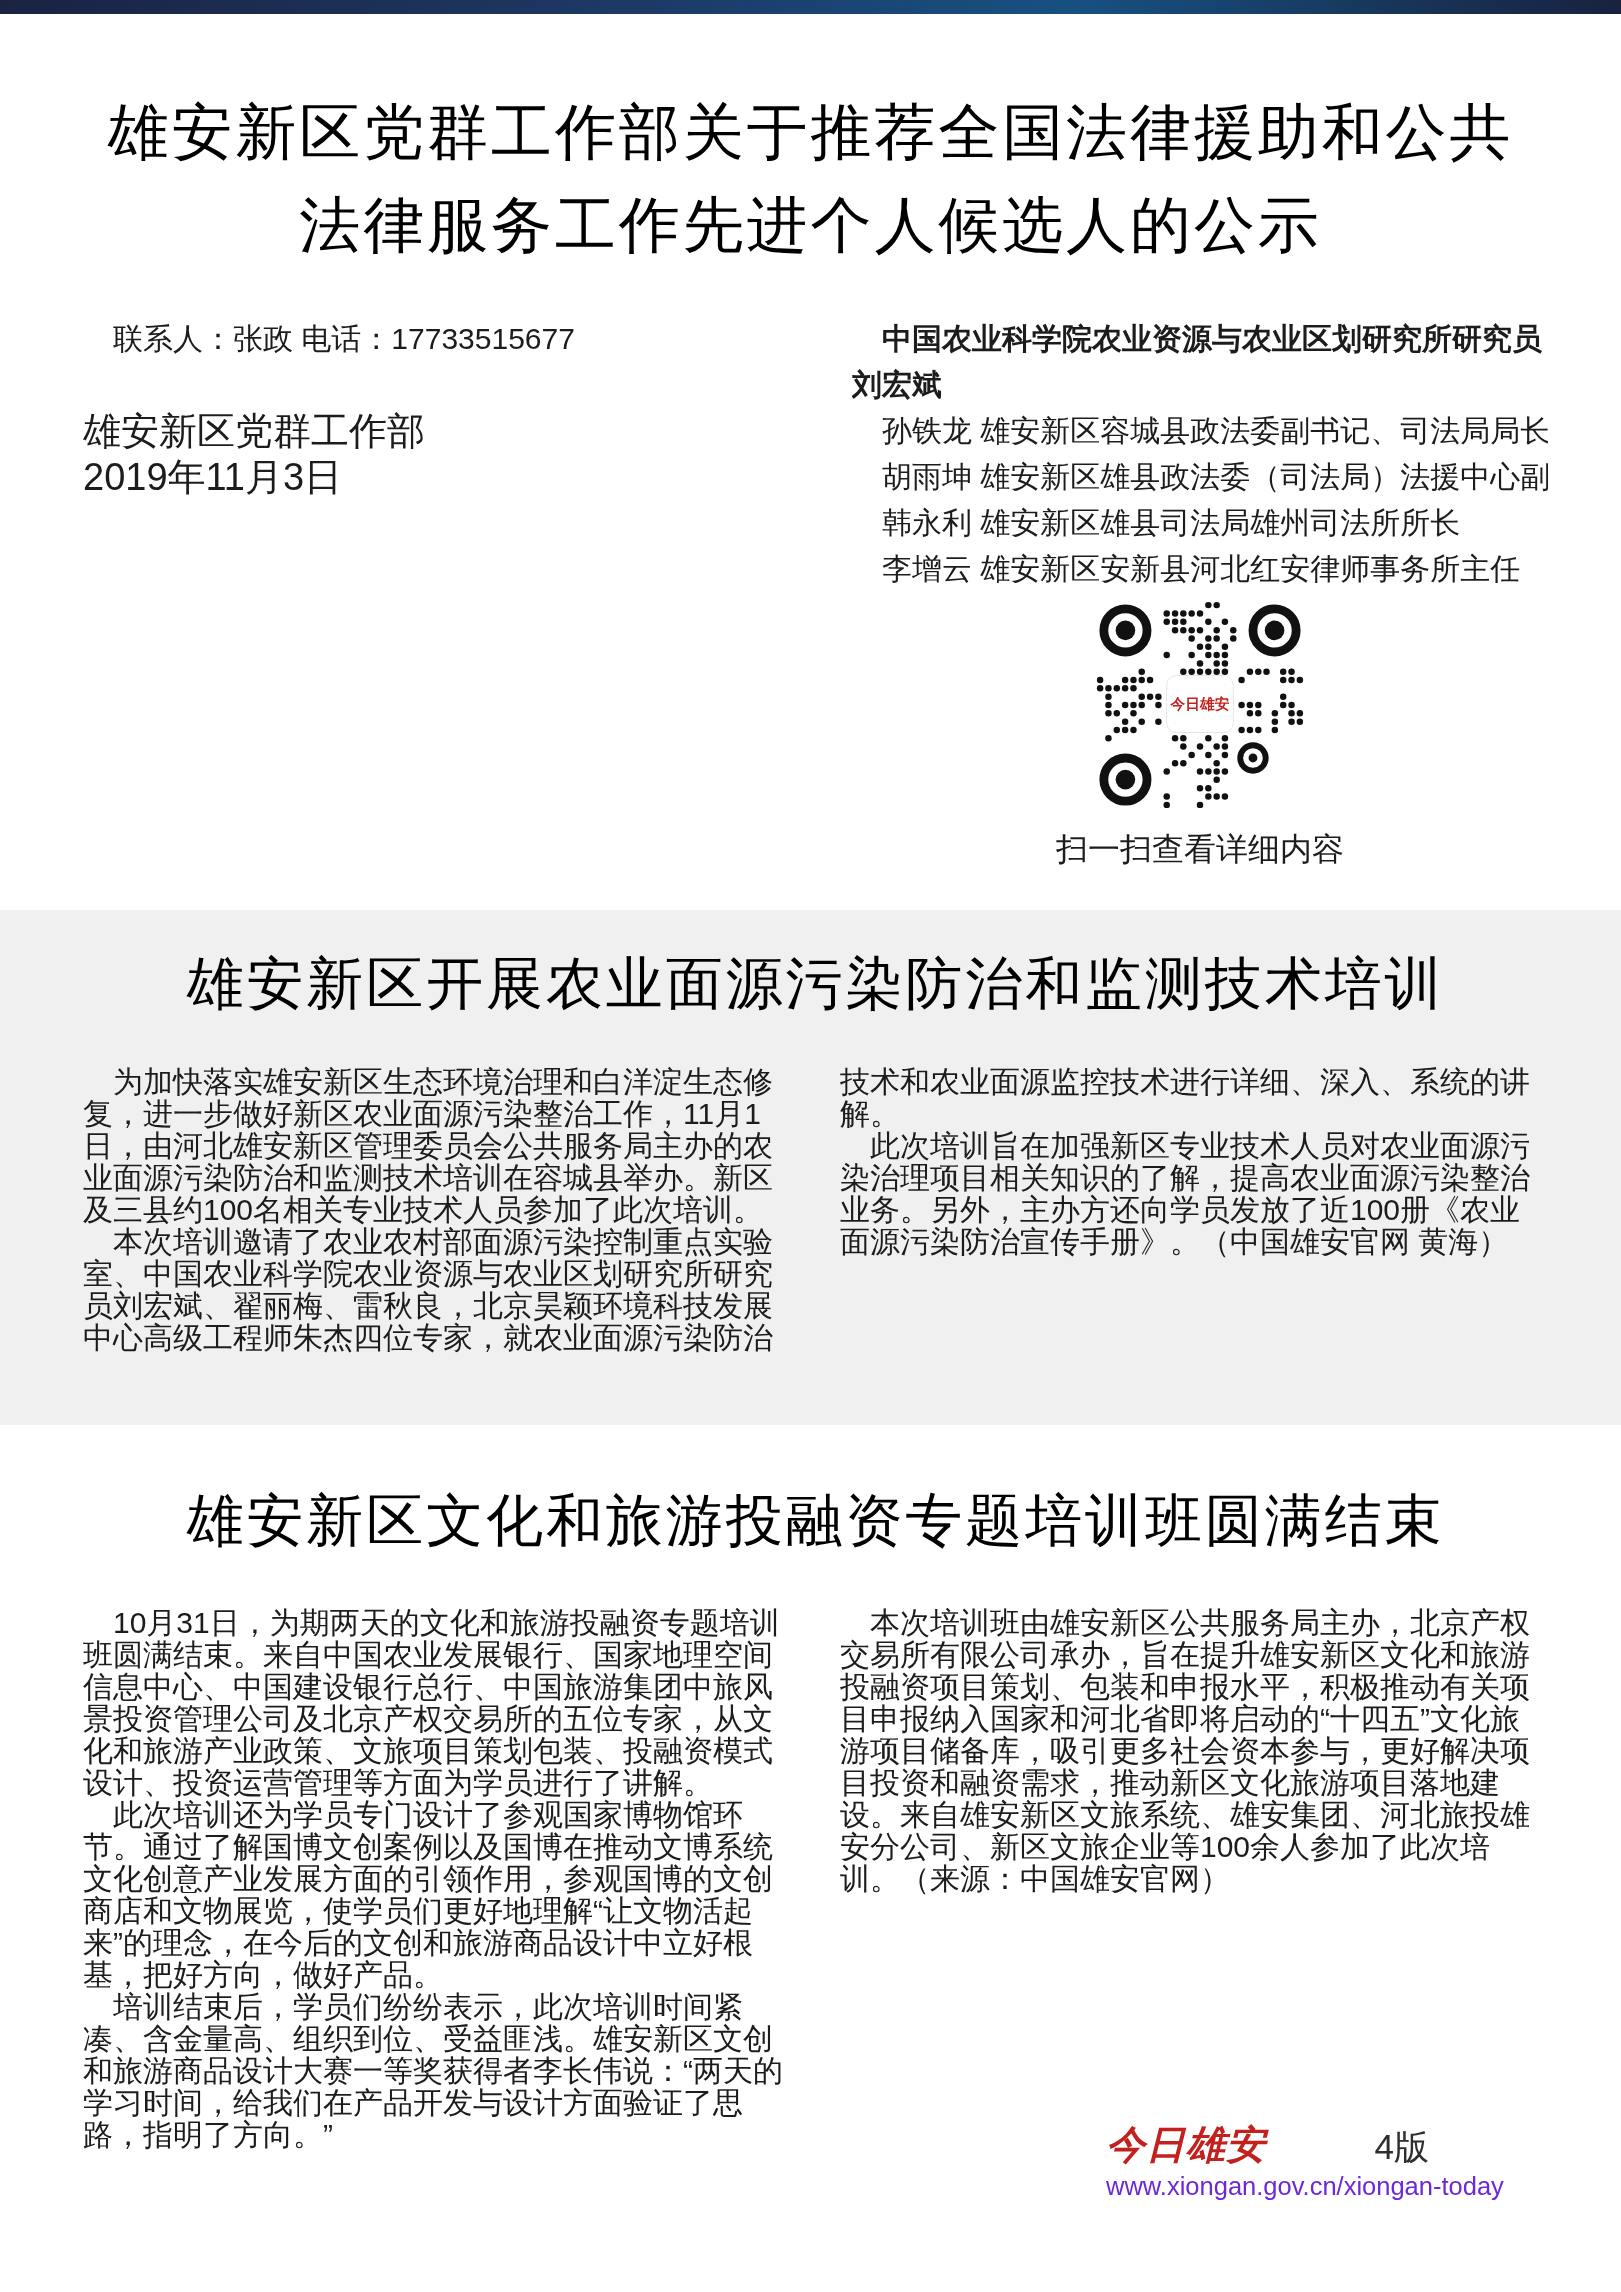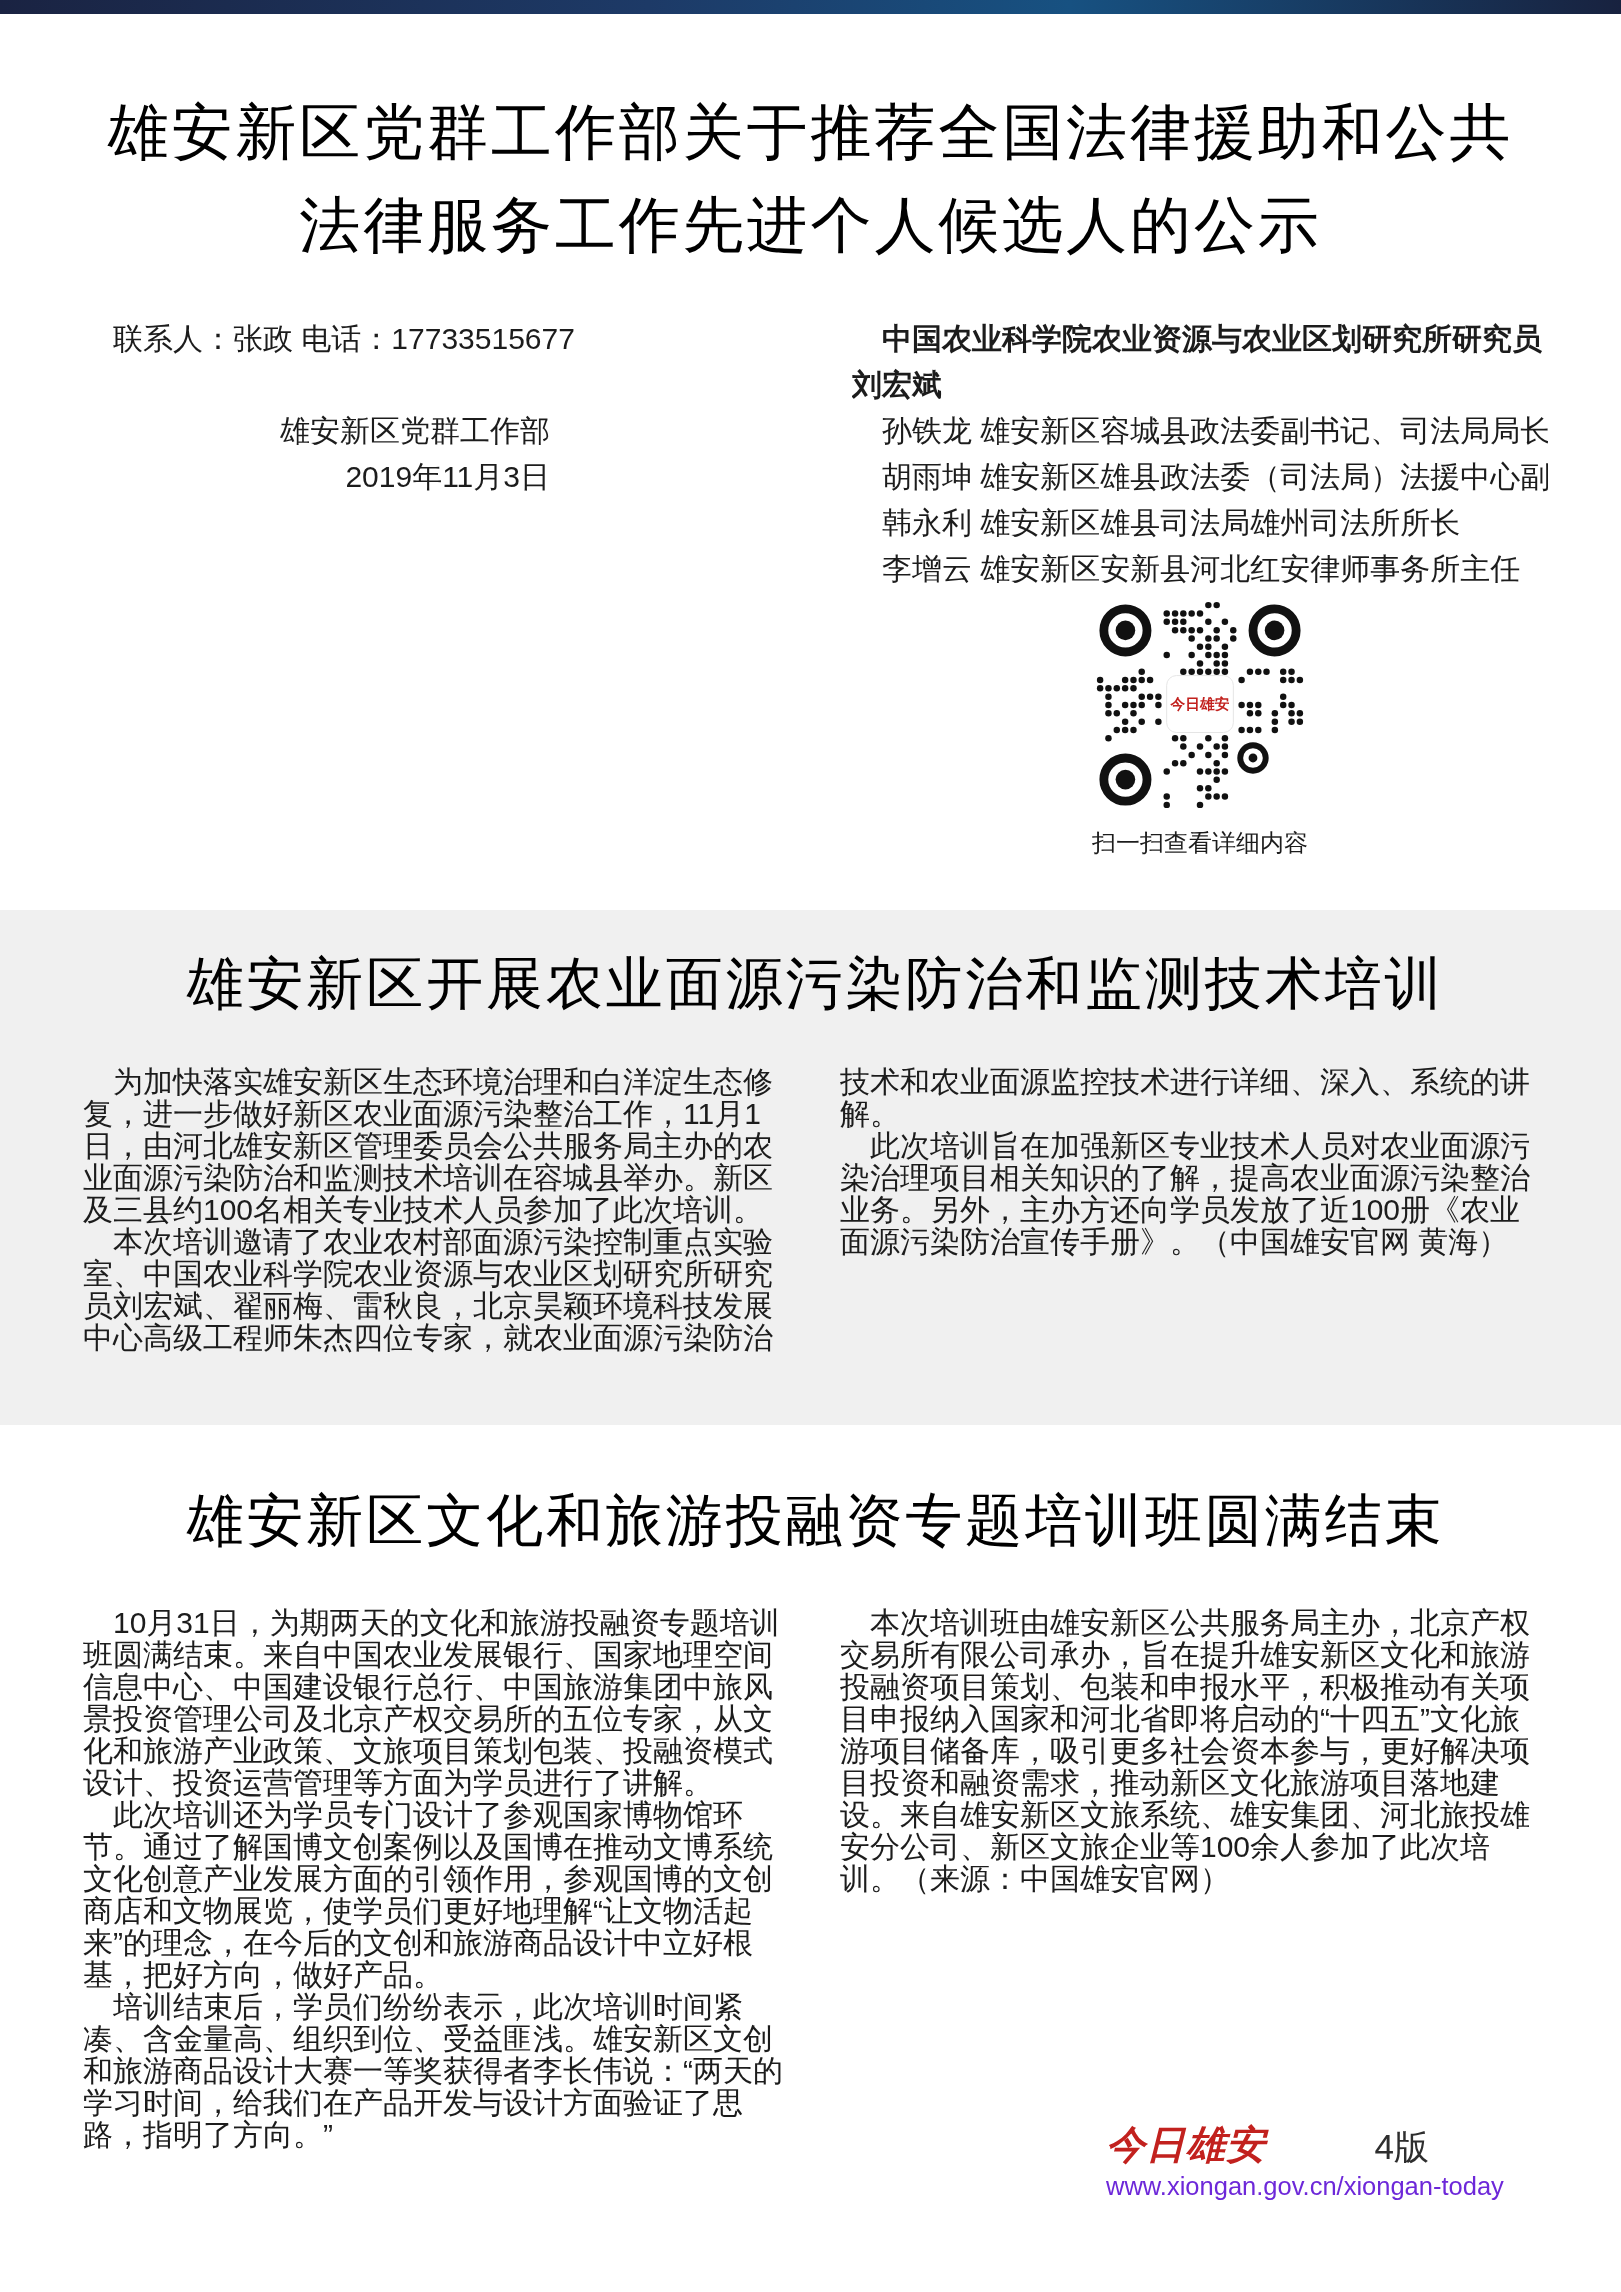--- a/index.html
+++ b/index.html
@@ -18,27 +18,27 @@
     font-weight:500;color:#000;text-align:center;letter-spacing:2.9px;margin:0;
   }
   .h-a1{font-size:61px;line-height:93px;margin:72px 78px 44px;}
   .h-a2,.h-a3{font-size:57px;line-height:78px;}
   
   .bp{font-size:30px;line-height:46px;margin:0;text-indent:1em;}
   
   .a1-body{display:flex;gap:49px;padding:0 73px 0 83px;height:554px;}
   .a1-left{width:720px;flex:none;overflow:hidden;}
   .a1-right{flex:1;overflow:hidden;}
-  .signature{margin-top:46px;text-align:right;padding-right:253px;font-size:30px;line-height:46px;}
+  .signature{margin-top:46px;text-align:left;padding-right:253px;font-size:38px;line-height:46px;}
   .signature p{margin:0;}
   .list-heading{font-size:30px;line-height:46px;font-weight:bold;margin:0;text-indent:1em;}
   .cand{font-size:30px;line-height:46px;margin:0;padding-left:1em;white-space:nowrap;overflow:hidden;}
   .qr-wrap{margin:9.8px 0 0;text-align:center;}
   .qr-wrap svg{width:208px;height:208px;display:inline-block;}
-  .qr-caption{font-size:24px;line-height:39px;margin:10px 0 0;color:#1c1c1c;}
+  .qr-caption{font-size:32px;line-height:39px;margin:17px 0 0;color:#1c1c1c;}
   
   .gray-band{
     background:#f0f0f0;margin-top:40px;height:515px;box-sizing:border-box;
     padding:35px 73px 4px 83px;
   }
   .cols{column-count:2;column-gap:49px;column-fill:auto;overflow:hidden;}
   .cols p{font-size:30px;line-height:32px;margin:0;text-indent:1em;}
   .cols-a2{height:329px;margin-top:43px;}
   
   .a3{margin-top:57px;padding:0 73px 0 83px;}

